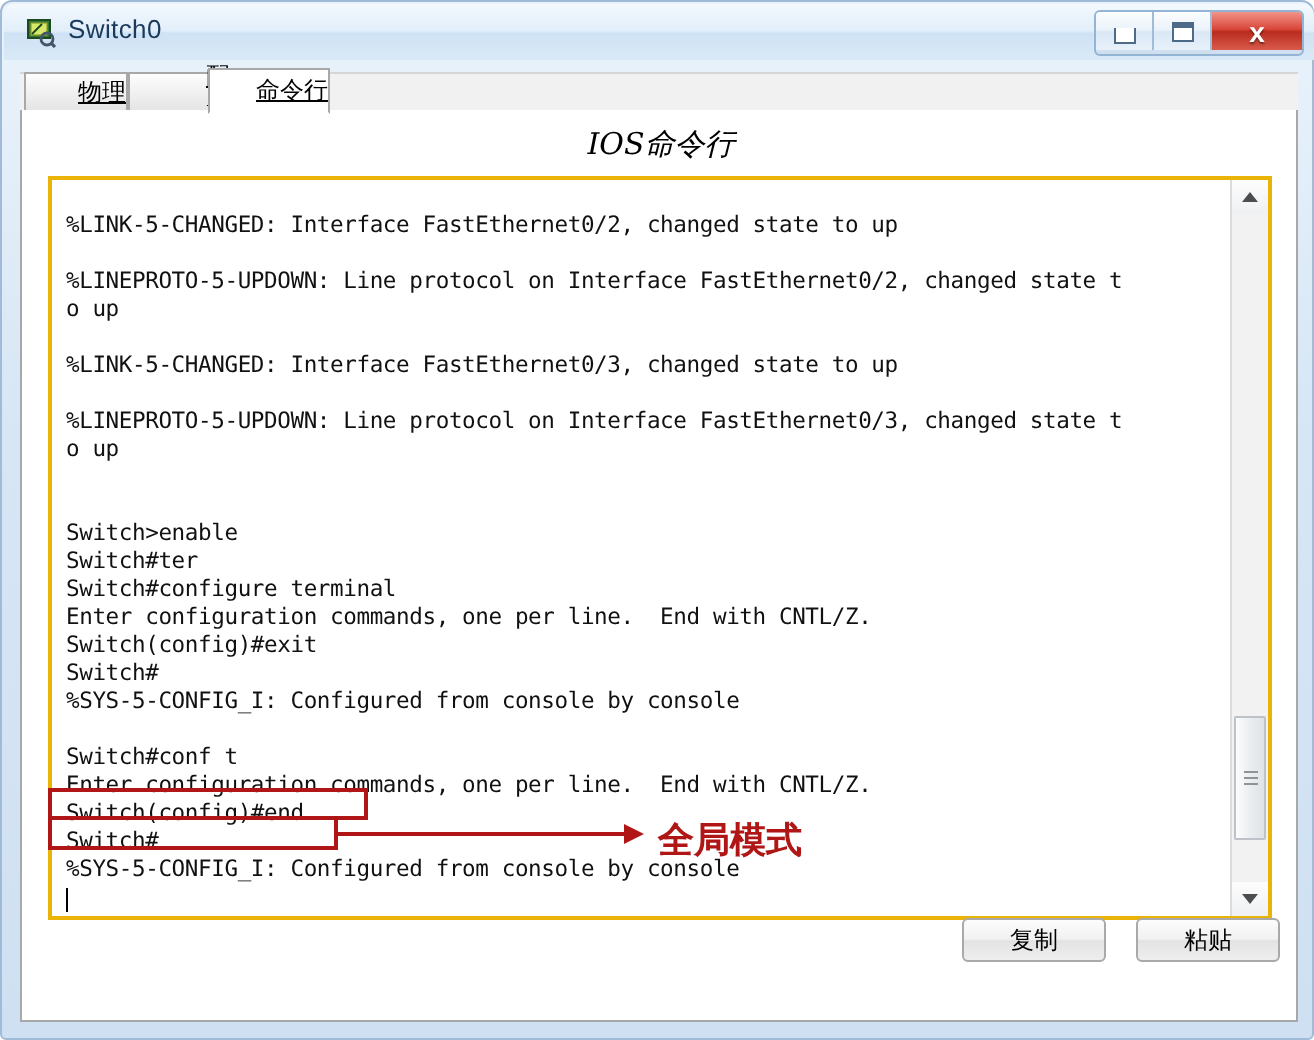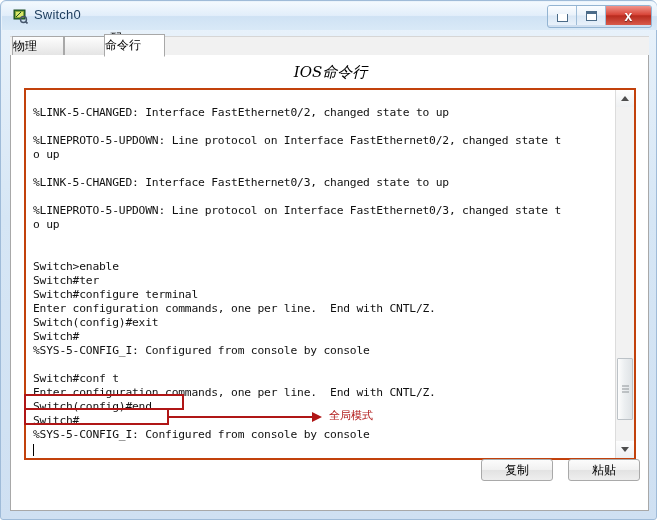--- a/index.html
+++ b/index.html
@@ -114,22 +114,23 @@
     top: 2px;
     height: 20px;
     box-sizing: border-box;
     background: linear-gradient(180deg,#fdfdfd 0%, #efefef 55%, #e3e3e3 100%);
     border: 1px solid #a8a8a8;
     border-bottom: none;
     font-size: 12px;
     color: #000;
     display: flex;
     align-items: center;
-    justify-content: flex-start;
+    justify-content: flex-end;
     font-family: "DejaVu Sans", sans-serif;
+    text-decoration: underline;
   }
   .tab.active {
     top: 0px;
     height: 23px;
     background: #ffffff;
     border: 1px solid #a8a8a8;
     border-bottom: 1px solid #ffffff;
     z-index: 3;
   }
   .tabs-filler {
@@ -164,21 +165,21 @@
     font-style: italic;
   }
 
   
   .console-wrap {
     position: absolute;
     left: 13px; top: 33px;
     width: 612px;
     height: 372px;
     box-sizing: border-box;
-    border: 2px solid #c2410c;
+    border: 2px solid #eab308;
     background: #ffffff;
     overflow: hidden;
   }
   .console-text {
     position: absolute;
     left: 7px; top: 5px;
     width: 578px;
     font-family: "DejaVu Sans Mono", monospace;
     font-size: 11.3px;
     line-height: 14px;
@@ -272,23 +273,24 @@
   .ann-arrowhead {
     position: absolute;
     width: 0; height: 0;
     border-top: 5px solid transparent;
     border-bottom: 5px solid transparent;
     border-left: 10px solid #b01616;
   }
   .ann-label {
     position: absolute;
     color: #b01616;
-    font-size: 11px;
+    font-size: 18px;
     font-family: "DejaVu Sans", sans-serif;
     white-space: nowrap;
+    font-weight: bold;
   }
 
   
   .btn {
     position: absolute;
     height: 22px;
     box-sizing: border-box;
     background: linear-gradient(180deg,#fcfcfc 0%, #f1f1f1 48%, #e3e3e3 52%, #eeeeee 100%);
     border: 1px solid #a9a9a9;
     border-radius: 3px;

